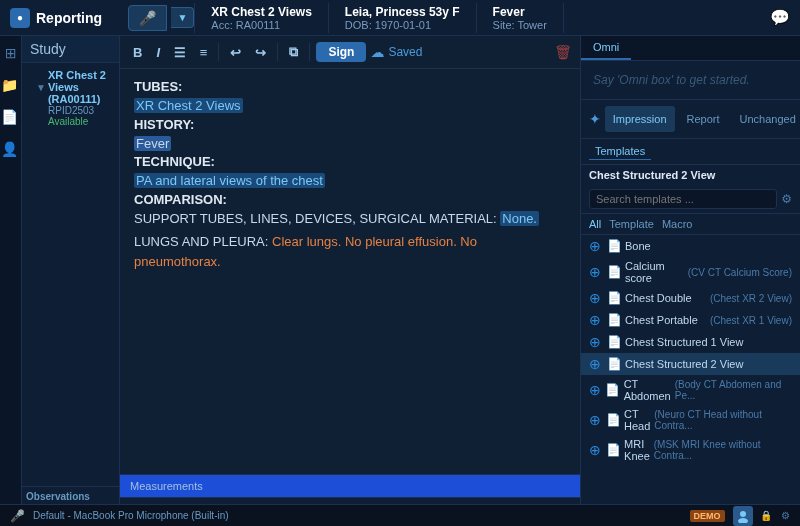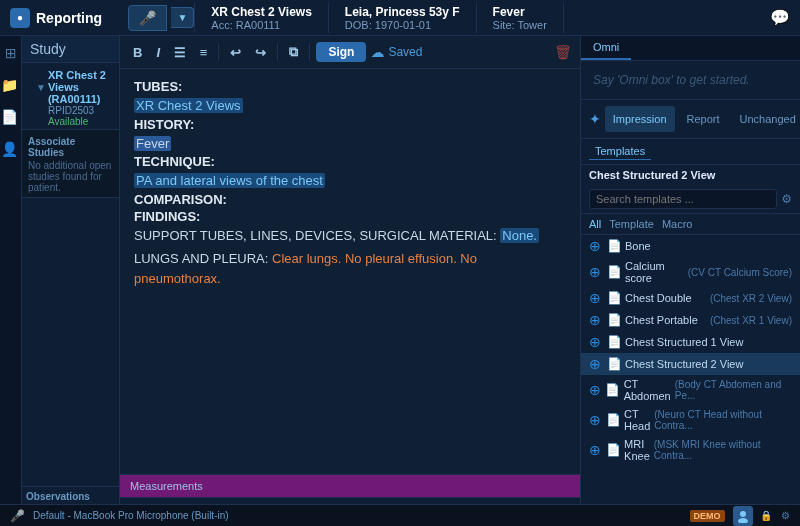--- a/index.html
+++ b/index.html
@@ -234,21 +234,21 @@
       border-radius: 2px;
       padding: 0 2px;
     }
     .report-highlight-none {
       color: #5a8aaa;
     }
     .report-highlight-orange {
       color: #e88040;
     }
     .measurements-tab {
-      background: #701a75;
+      background: #1d4ed8;
       border-bottom: 1px solid #1e3050;
       padding: 5px 10px;
       font-size: 11px;
       color: #a0c0e0;
     }
     .measurements-empty {
       color: #4a6a90;
       font-size: 12px;
       padding: 10px 14px;
     }
@@ -547,24 +547,20 @@
       <div class="study-item-row">
         <span class="study-item-arrow">▼</span>
         <span class="study-item-title">XR Chest 2 Views (RA00111)</span>
       </div>
       <div style="padding-left:12px">
         <div class="study-item-rpid">RPID2503</div>
         <div class="study-item-status">Available</div>
       </div>
     </div>
 
-    <div class="assoc-section">
-      <div class="assoc-title">Associate Studies</div>
-      <div class="assoc-empty">No additional open studies found for patient.</div>
-    </div>
 
     <div style="flex:1;"></div>
 
     <div class="obs-section">
       <div class="obs-title">Observations</div>
       <div class="obs-search-row">
         <input class="obs-search" type="text" placeholder="Search observations" style="">
         <span class="obs-add">⊕</span>
       </div>
     </div>
@@ -600,21 +596,20 @@
         <span class="report-highlight-selected">Fever</span>
       </div>
 
       <div class="report-section-header">TECHNIQUE:</div>
       <div class="report-text">
         <span class="report-highlight-blue">PA and lateral views of the chest</span>
       </div>
 
       <div class="report-section-header">COMPARISON:</div>
 
-      <div class="report-section-header">FINDINGS:</div>
       <div class="report-text">
         <span>SUPPORT TUBES, LINES, DEVICES, SURGICAL MATERIAL:</span>
         <span class="report-highlight-blue"> None.</span>
       </div>
       <div class="report-text" style="margin-top:4px;">
         <span>LUNGS AND PLEURA:</span>
         <span class="report-highlight-orange"> Clear lungs.  No pleural effusion. No pneumothorax.</span>
       </div>
     </div>
 

